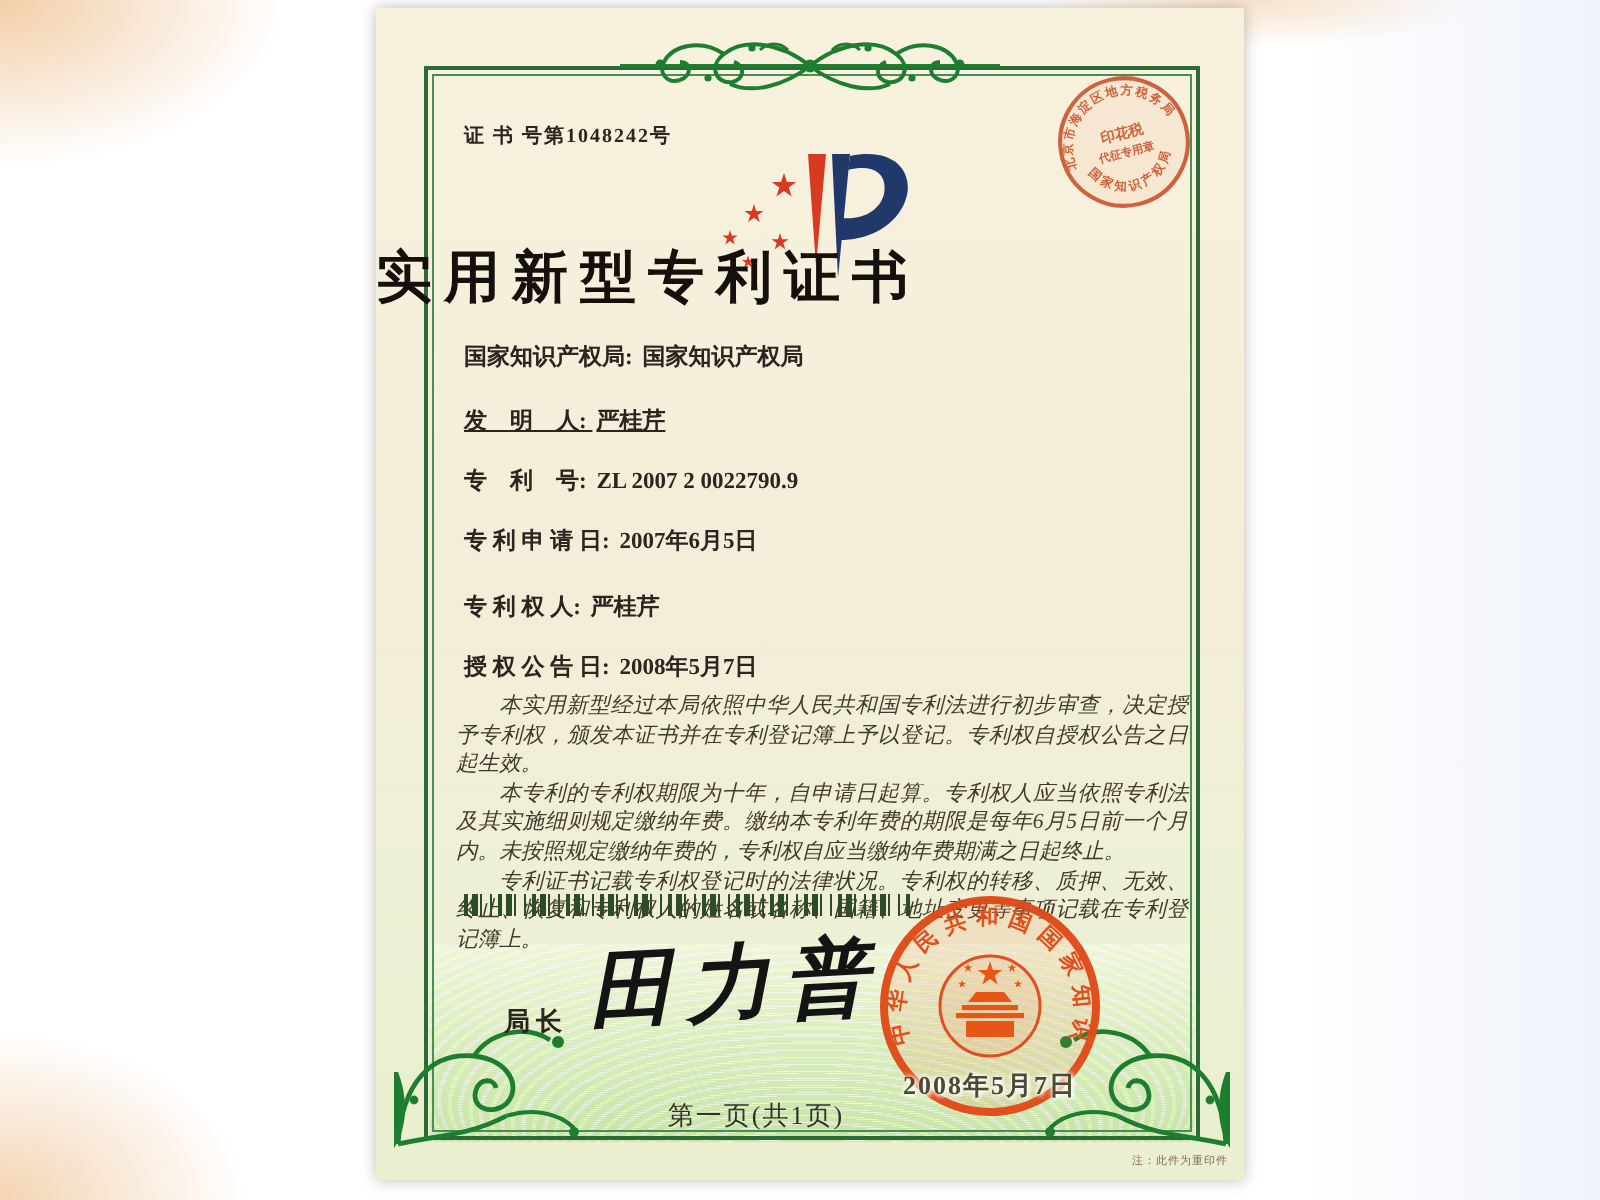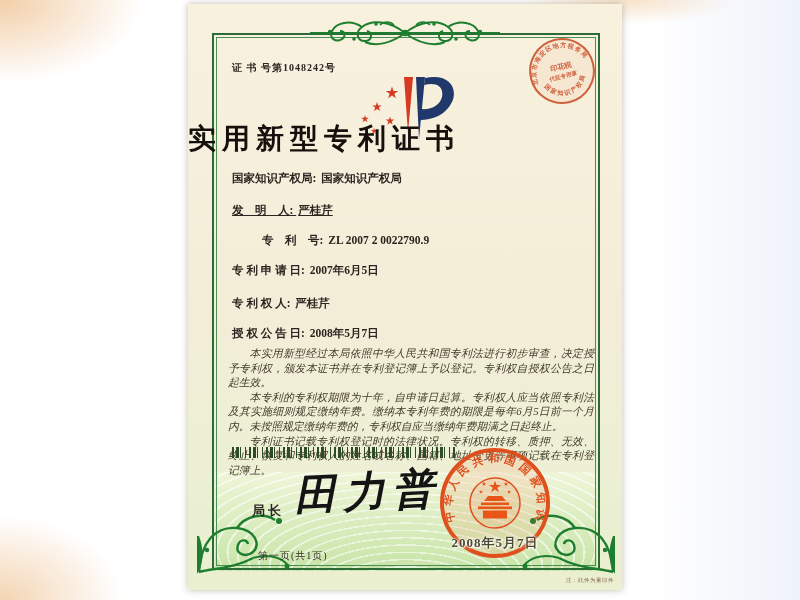--- a/index.html
+++ b/index.html
@@ -61,21 +61,21 @@
   .title{
     position:absolute;top:116px;left:0;width:100%;text-align:left;
     font-size:28px;font-weight:bold;letter-spacing:6px;color:#15100c;
   }
 
   .field{
     position:absolute;left:44px;width:370px;height:15px;
     font-size:11.5px;font-weight:bold;color:#2b2520;white-space:pre;
   }
   .field .val{margin-left:2px;font-weight:bold;}
-  .f1{top:167px;} .f2{top:199px;text-decoration:underline;} .f3{top:229px;margin-left:30px;} .f4{top:259px;} .f5{top:292px;} .f6{top:322px;}
+  .f1{top:167px;} .f2{top:199px;text-decoration:underline;} .f3{top:229px;} .f4{top:259px;} .f5{top:292px;} .f6{top:322px;}
 
   .body-text{
     position:absolute;left:40px;top:342px;width:366px;
     font-size:10.8px;line-height:14.6px;font-style:italic;
     color:#43392c;text-align:justify;
   }
   .body-text p{margin:0;text-indent:2em;}
 
   .barcode{
     position:absolute;left:44px;top:443px;width:224px;height:11px;
@@ -98,22 +98,22 @@
   }
 
   .seal{position:absolute;left:249px;top:441px;width:116px;height:116px;opacity:.96;}
   .seal-date{
     position:absolute;left:249px;top:530px;width:116px;text-align:center;
     font-size:13px;font-weight:bold;letter-spacing:1px;color:#4b4a33;
     text-shadow:0 0 2px #fff,0 0 3px #fff,1px 1px 2px #fff;
   }
 
   .page-no{
-    position:absolute;left:70px;top:545px;width:220px;
-    font-size:10px;color:#34302a;letter-spacing:1px;
+    position:absolute;left:80px;top:545px;width:220px;text-align:center;
+    font-size:13px;color:#34302a;letter-spacing:1px;
   }
   .note{
     position:absolute;right:8px;top:573px;
     font-size:5.5px;color:#8a6a54;letter-spacing:.5px;
   }
 </style>
 </head>
 <body>
 
 <div class="tint tint-tl"></div>

